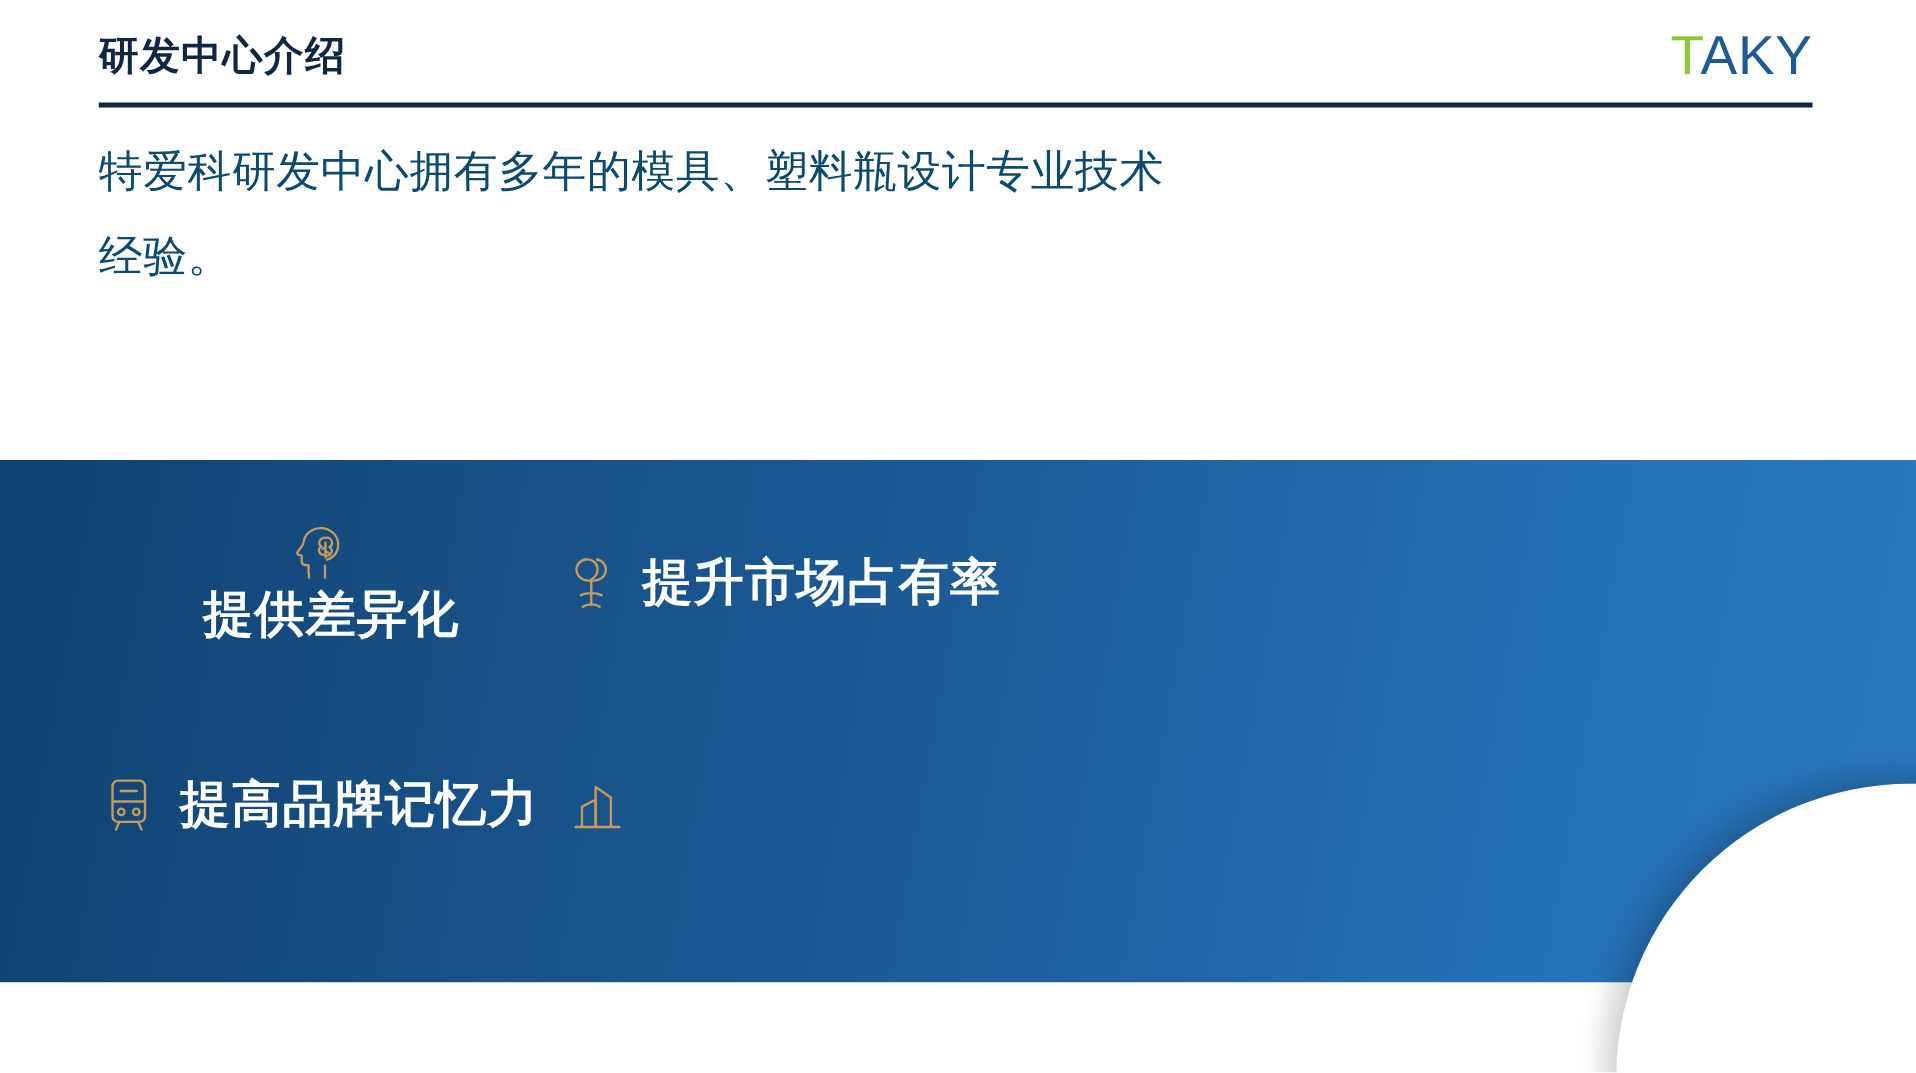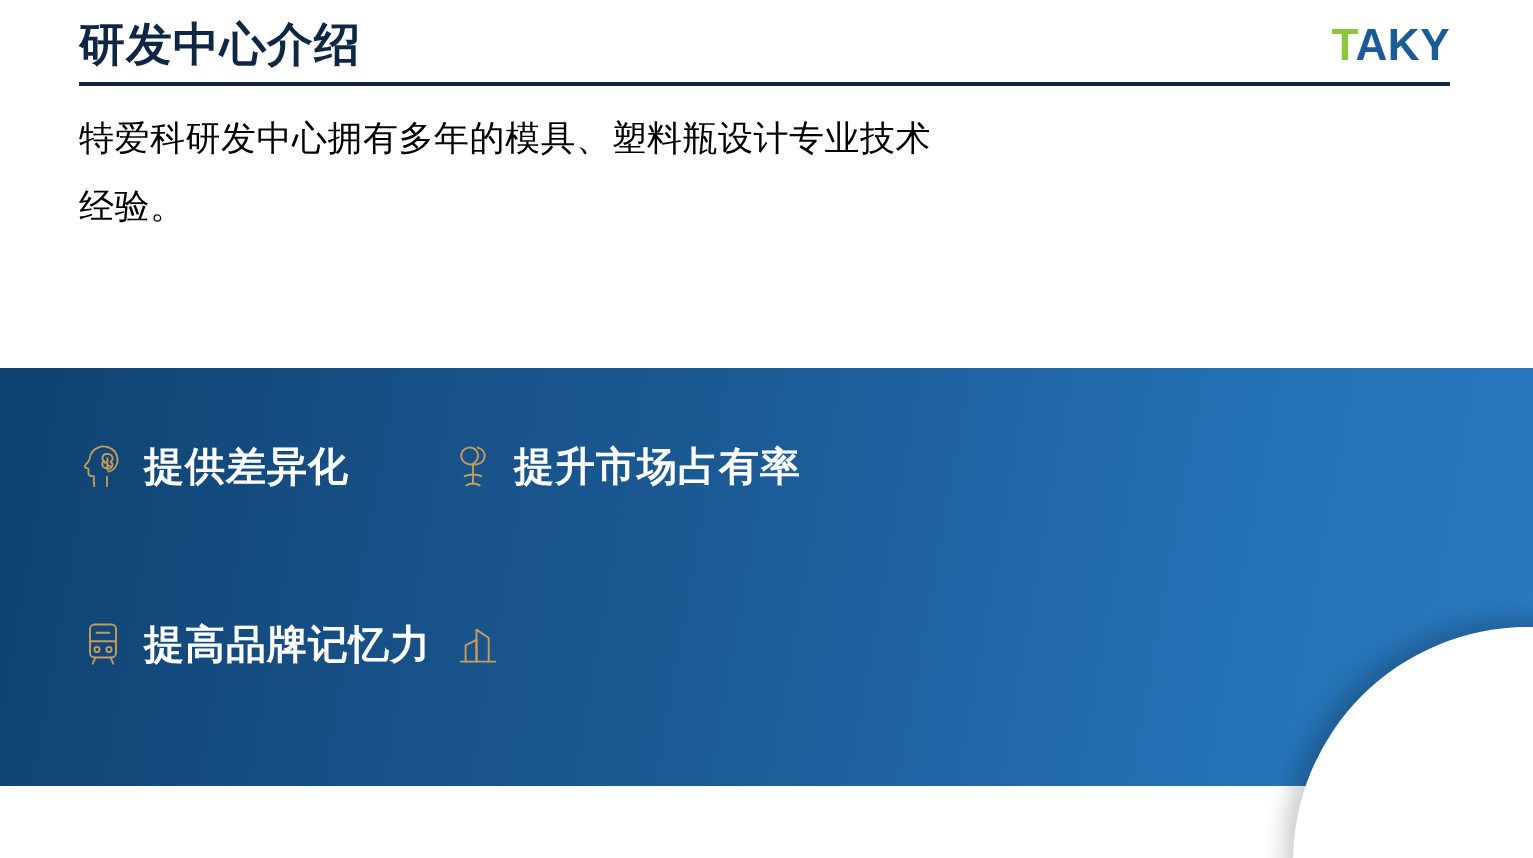--- a/index.html
+++ b/index.html
@@ -26,34 +26,34 @@
     left: 0;
     top: 0;
     width: 1533px;
     height: 92px;
   }
 
   .page-title {
     position: absolute;
     left: 79px;
     top: 16px;
-    font-size: 46px;
+    font-size: 32px;
     font-weight: bold;
     color: #102744;
     letter-spacing: 1px;
     line-height: 56px;
     white-space: nowrap;
   }
 
   .logo {
     position: absolute;
     right: 83px;
     top: 19px;
     font-size: 44px;
-    font-weight: bold;
+    font-weight: normal;
     letter-spacing: 0.5px;
     line-height: 52px;
     white-space: nowrap;
   }
   .logo .logo-t { color: #8CC63E; }
   .logo .logo-rest { color: #1C5B97; }
 
   .title-rule {
     position: absolute;
     left: 79px;
@@ -66,21 +66,21 @@
   
   .intro {
     position: absolute;
     left: 79px;
     top: 104px;
     width: 1000px;
   }
   .intro-line {
     font-size: 35px;
     line-height: 68px;
-    color: #000000;
+    color: #0c4a6e;
     letter-spacing: 0.5px;
     white-space: nowrap;
   }
 
   
   .panel {
     position: absolute;
     left: 0;
     top: 368px;
     width: 1533px;
@@ -103,21 +103,21 @@
   }
   .feature-row.row-2 {
     margin-top: 86px;
     text-align: right;
   }
 
   .feature {
     display: flex;
     align-items: center;
   }
-  .feature.f-1 { width: 370px; }
+  .feature.f-1 { width: 370px; flex-direction: column; }
   .feature.f-2 { width: 400px; }
   .feature.f-3 { width: 375px; }
   .feature.f-4 { width: 400px; }
 
   .feature-icon {
     flex: 0 0 auto;
     width: 46px;
     height: 52px;
     display: flex;
     align-items: center;

